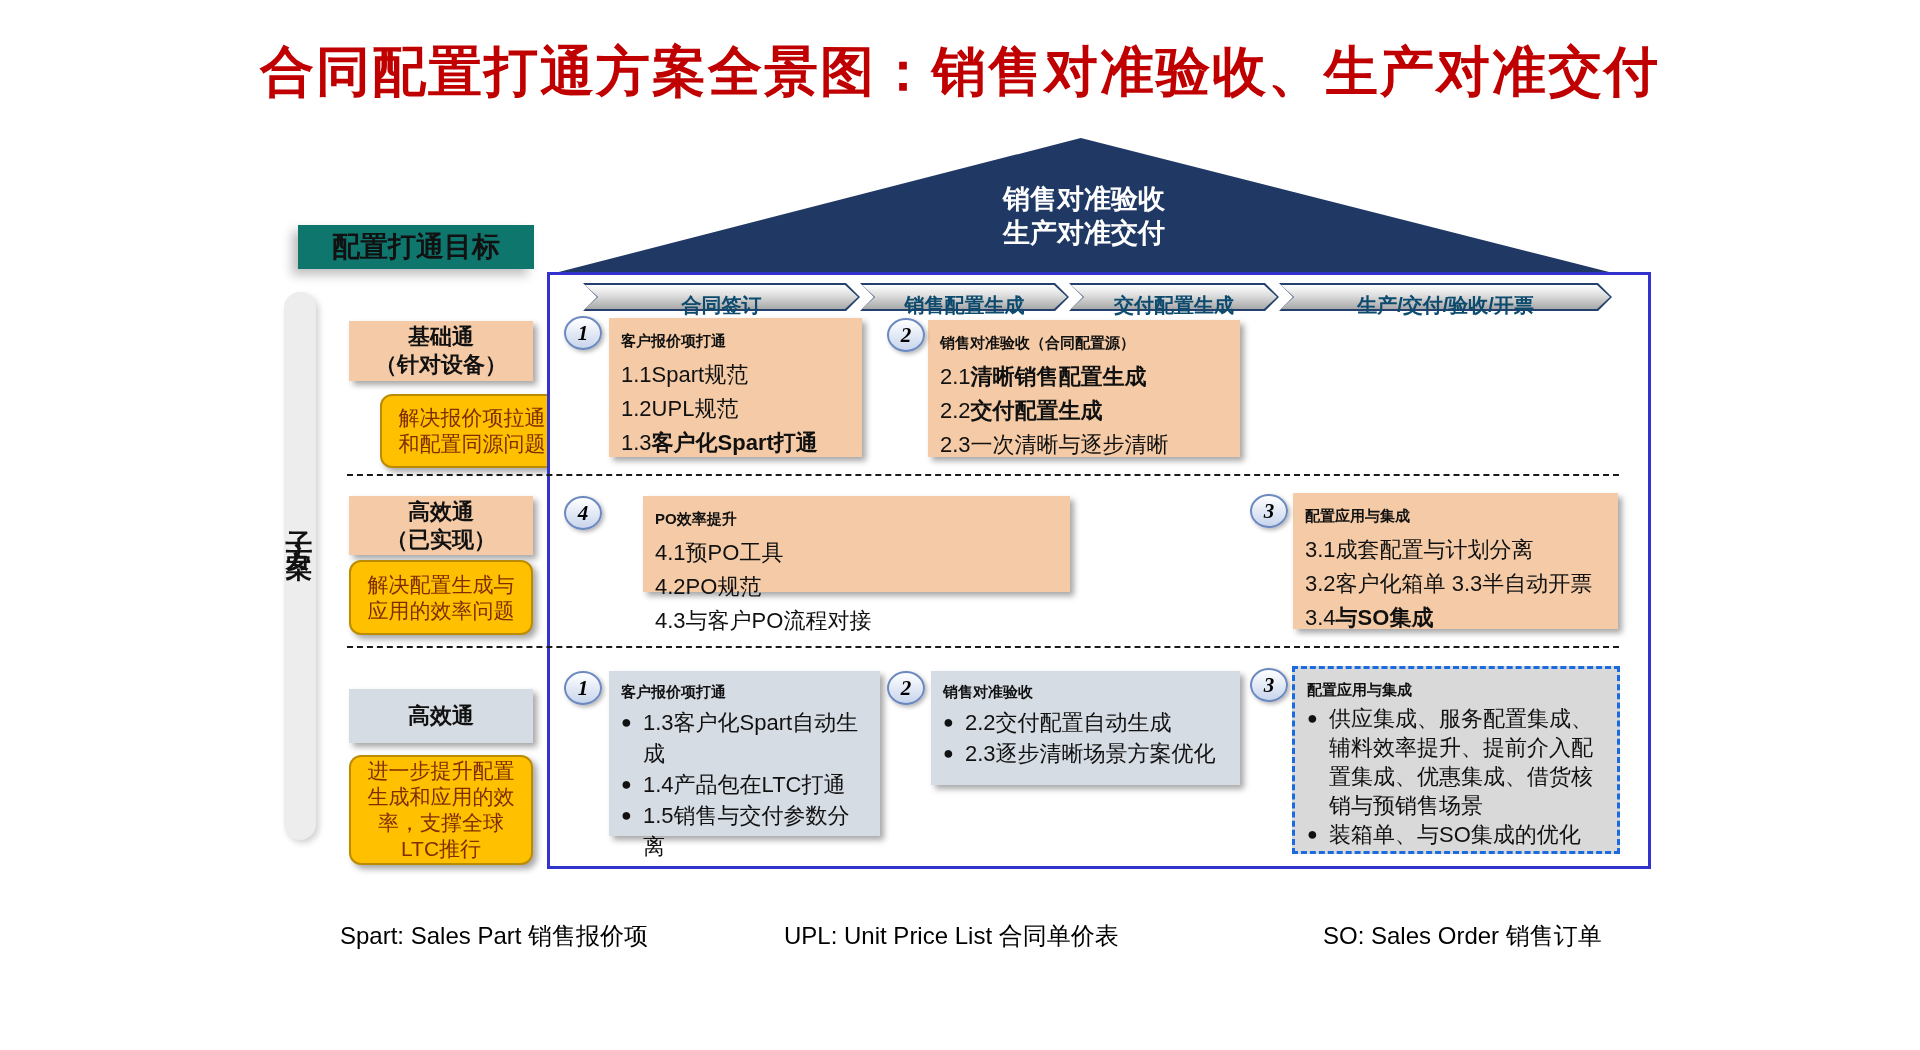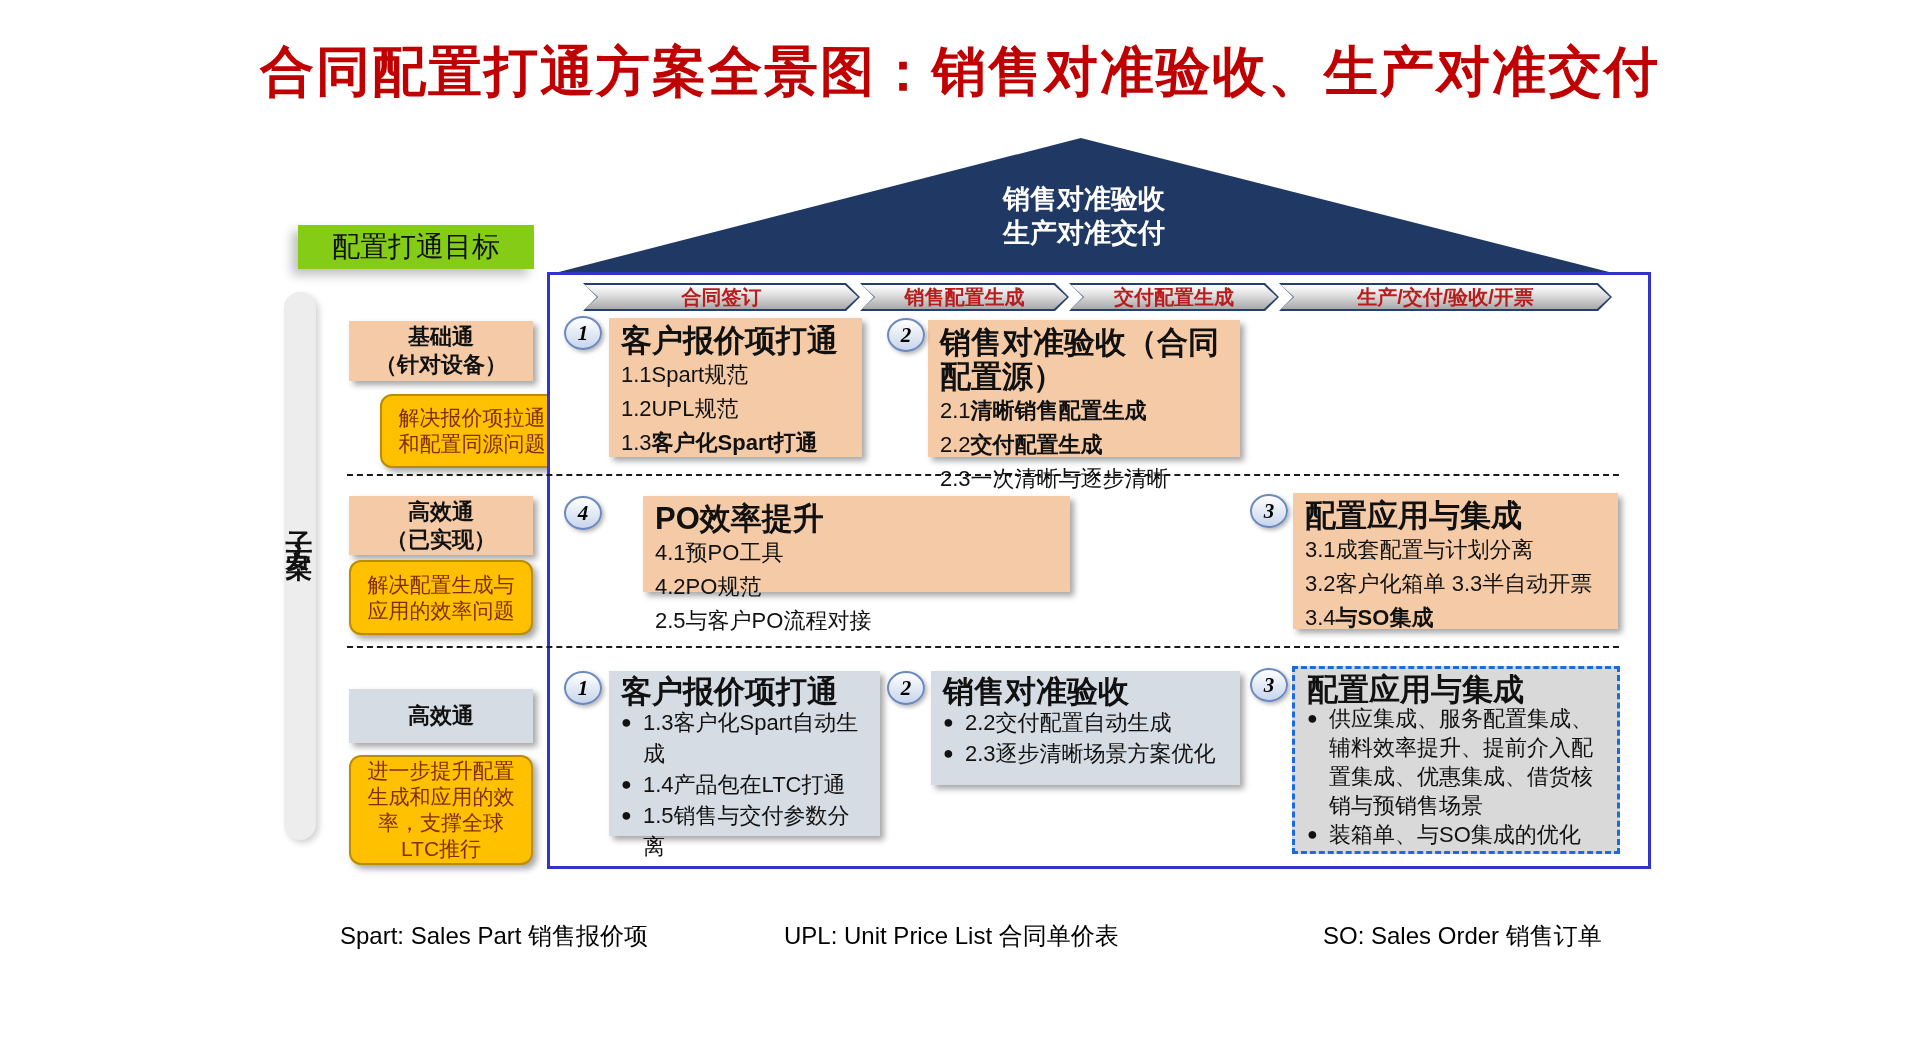--- a/index.html
+++ b/index.html
@@ -23,23 +23,23 @@
     filter:drop-shadow(3px 4px 4px rgba(0,0,0,0.35));
   }
   .roof-text {
     position:absolute; left:551px; top:182px; width:1066px; text-align:center;
     color:#ffffff; font-size:27px; font-weight:bold; line-height:34px; z-index:3;
   }
 
   
   .goal-label {
     position:absolute; left:298px; top:225px; width:236px; height:44px;
-    background:#84cc16; box-shadow:-6px 6px 10px rgba(0,0,0,0.25);
+    background:#0f766e; box-shadow:-6px 6px 10px rgba(0,0,0,0.25);
     display:flex; align-items:center; justify-content:center;
-    font-size:28px; font-weight:400; color:#111;
+    font-size:28px; font-weight:700; color:#111;
   }
 
   
   .subplan-bar {
     position:absolute; left:284px; top:292px; width:32px; height:548px;
     background:#EDEDED; border-radius:16px; box-shadow:3px 3px 6px rgba(0,0,0,0.18);
   }
   .subplan-label {
     position:absolute; left:283px; top:510px; width:34px;
     writing-mode:vertical-rl; text-orientation:upright;
@@ -75,21 +75,21 @@
     clip-path:polygon(0 0, calc(100% - 14px) 0, 100% 50%, calc(100% - 14px) 100%, 0 100%, 14px 50%);
   }
   .chev .chev-inner {
     position:absolute; inset:2px;
     background:linear-gradient(180deg,#FFFFFF 0%,#DCDCDC 45%,#A8A8A8 100%);
     clip-path:polygon(0 0, calc(100% - 13px) 0, 100% 50%, calc(100% - 13px) 100%, 0 100%, 13px 50%);
   }
   .chev .chev-label {
     position:relative; z-index:2; width:100%; height:100%;
     display:flex; align-items:center; justify-content:center;
-    font-size:20px; font-weight:bold; color:#b91c1c;
+    font-size:20px; font-weight:bold; color:#0c4a6e;margin-top:8px;
   }
 
   
   .dash-sep {
     position:absolute; left:347px; width:1272px; height:0;
     border-top:2px dashed #1a1a1a; z-index:2;
   }
 
   
   .num-circle {
@@ -103,21 +103,21 @@
 
   
   .cbox {
     position:absolute; padding:6px 12px; z-index:3;
     box-shadow:4px 4px 6px rgba(0,0,0,0.35);
     font-size:22px; color:#111;
   }
   .cbox.peach { background:#F4CBA6; }
   .cbox.bluegray { background:#D6DCE4; }
   .cbox.graydash { background:#D9D9D9; border:3px dashed #1A6AE0; box-shadow:none; }
-  .cbox .box-title { font-weight:bold; font-size:31px; }
+  .cbox .box-title { font-weight:bold; font-size:15px; }
   .cbox .box-line { }
   .r12 .box-title, .r12 .box-line { line-height:34px; }
   .r3 .box-title { line-height:30px; }
   .r3 .box-line { line-height:31px; }
   .r3c3 .box-title { line-height:29px; }
   .r3c3 .box-line { line-height:29px; }
   .emph { font-weight:bold; }
   .bullet { position:relative; padding-left:22px; }
   .bullet::before { content:"\25CF"; position:absolute; left:0; font-size:18px; }
 
@@ -200,21 +200,21 @@
     <div class="box-line"><span>2.1</span><span class="emph">清晰销售配置生成</span></div>
     <div class="box-line"><span>2.2</span><span class="emph">交付配置生成</span></div>
     <div class="box-line"><span>2.3</span><span>一次清晰与逐步清晰</span></div>
   </div>
 
   <div class="num-circle" style="left:564px; top:496px;">4</div>
   <div class="cbox peach r12" style="left:643px; top:496px; width:427px; height:96px;">
     <div class="box-title">PO效率提升</div>
     <div class="box-line"><span>4.1</span><span>预PO工具</span></div>
     <div class="box-line"><span>4.2</span><span>PO规范</span></div>
-    <div class="box-line"><span>2.5</span><span>与客户PO流程对接</span></div>
+    <div class="box-line"><span>4.3</span><span>与客户PO流程对接</span></div>
   </div>
 
   <div class="num-circle" style="left:1250px; top:494px;">3</div>
   <div class="cbox peach r12" style="left:1293px; top:493px; width:325px; height:136px;">
     <div class="box-title">配置应用与集成</div>
     <div class="box-line"><span>3.1</span><span>成套配置与计划分离</span></div>
     <div class="box-line"><span>3.2</span><span>客户化箱单  3.3半自动开票</span></div>
     <div class="box-line"><span>3.4</span><span class="emph">与SO集成</span></div>
   </div>
 

